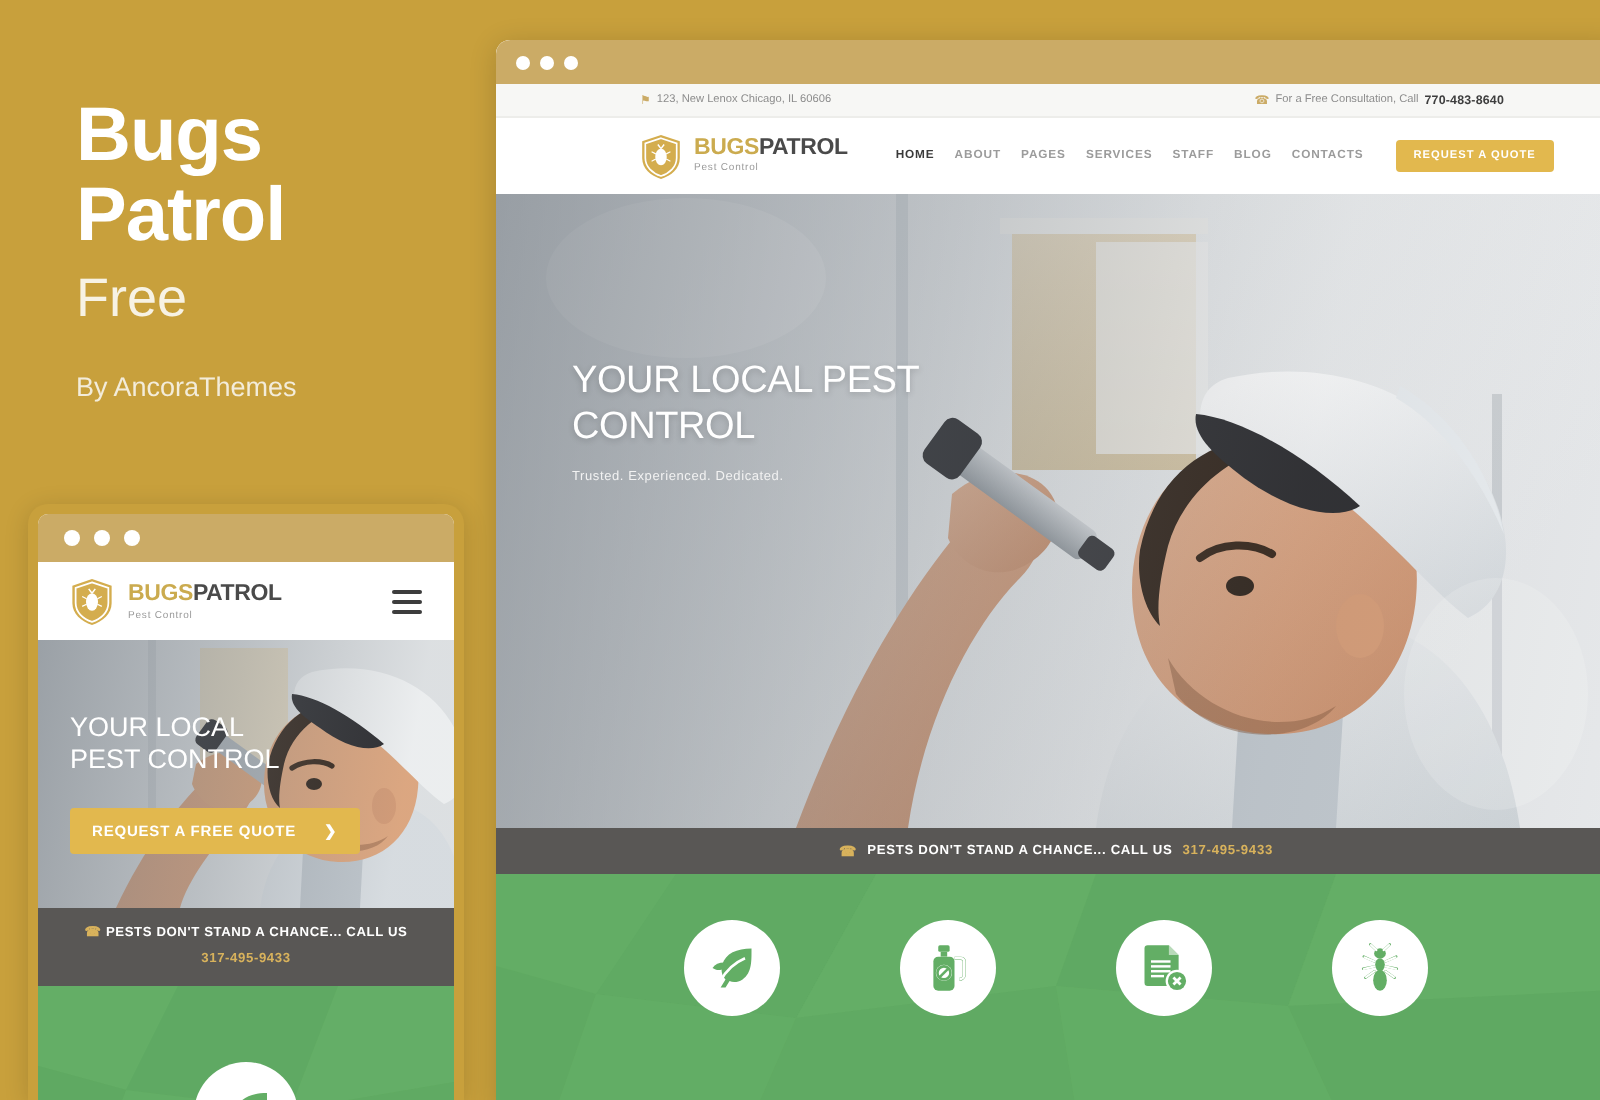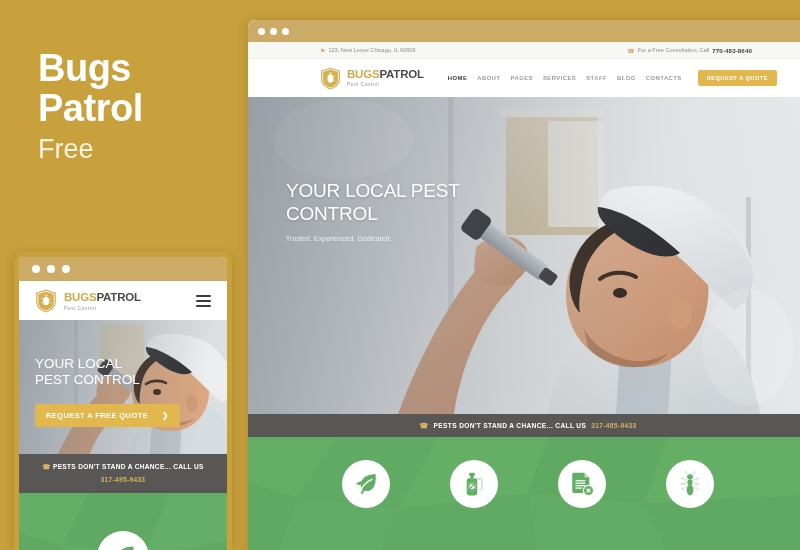--- a/index.html
+++ b/index.html
@@ -311,20 +311,21 @@
 </style>
 </head>
 <body>
 
 <div id="stage">
 
   <div class="promo">
     <div class="promo-title">Bugs</div>
     <div class="promo-title">Patrol</div>
     <div class="promo-sub">Free</div>
+    <div class="promo-by">By AncoraThemes</div>
   </div>
 
   <div class="desktop">
 
     <div class="chrome-bar">
       <span class="dot"></span>
       <span class="dot"></span>
       <span class="dot"></span>
     </div>
 

